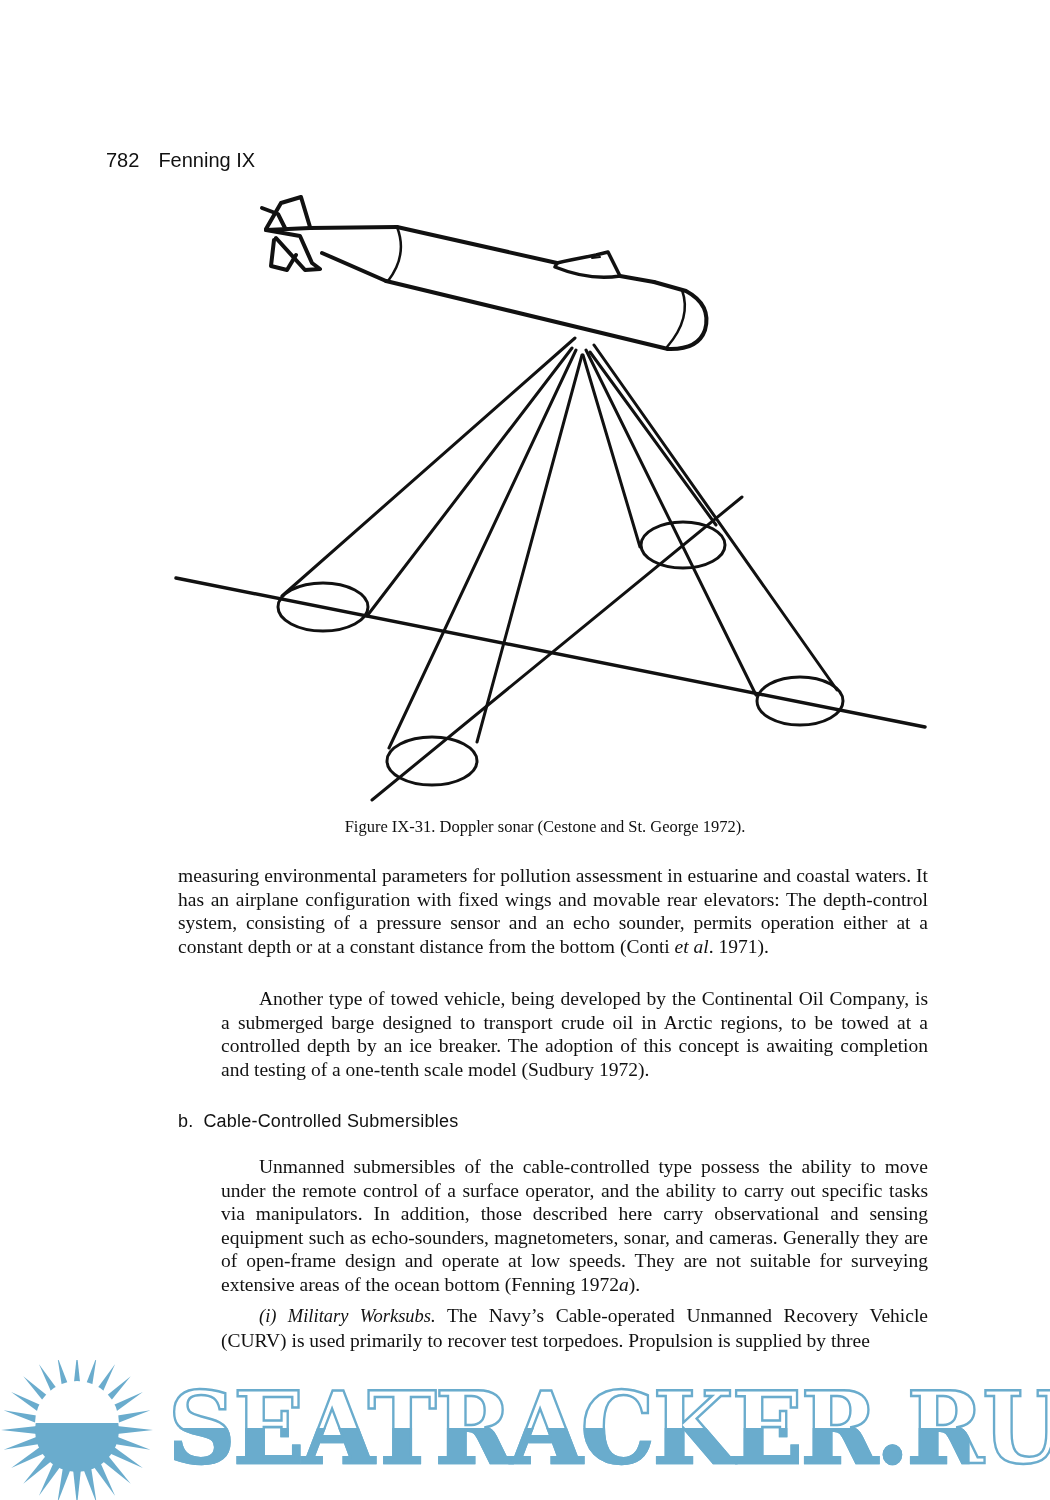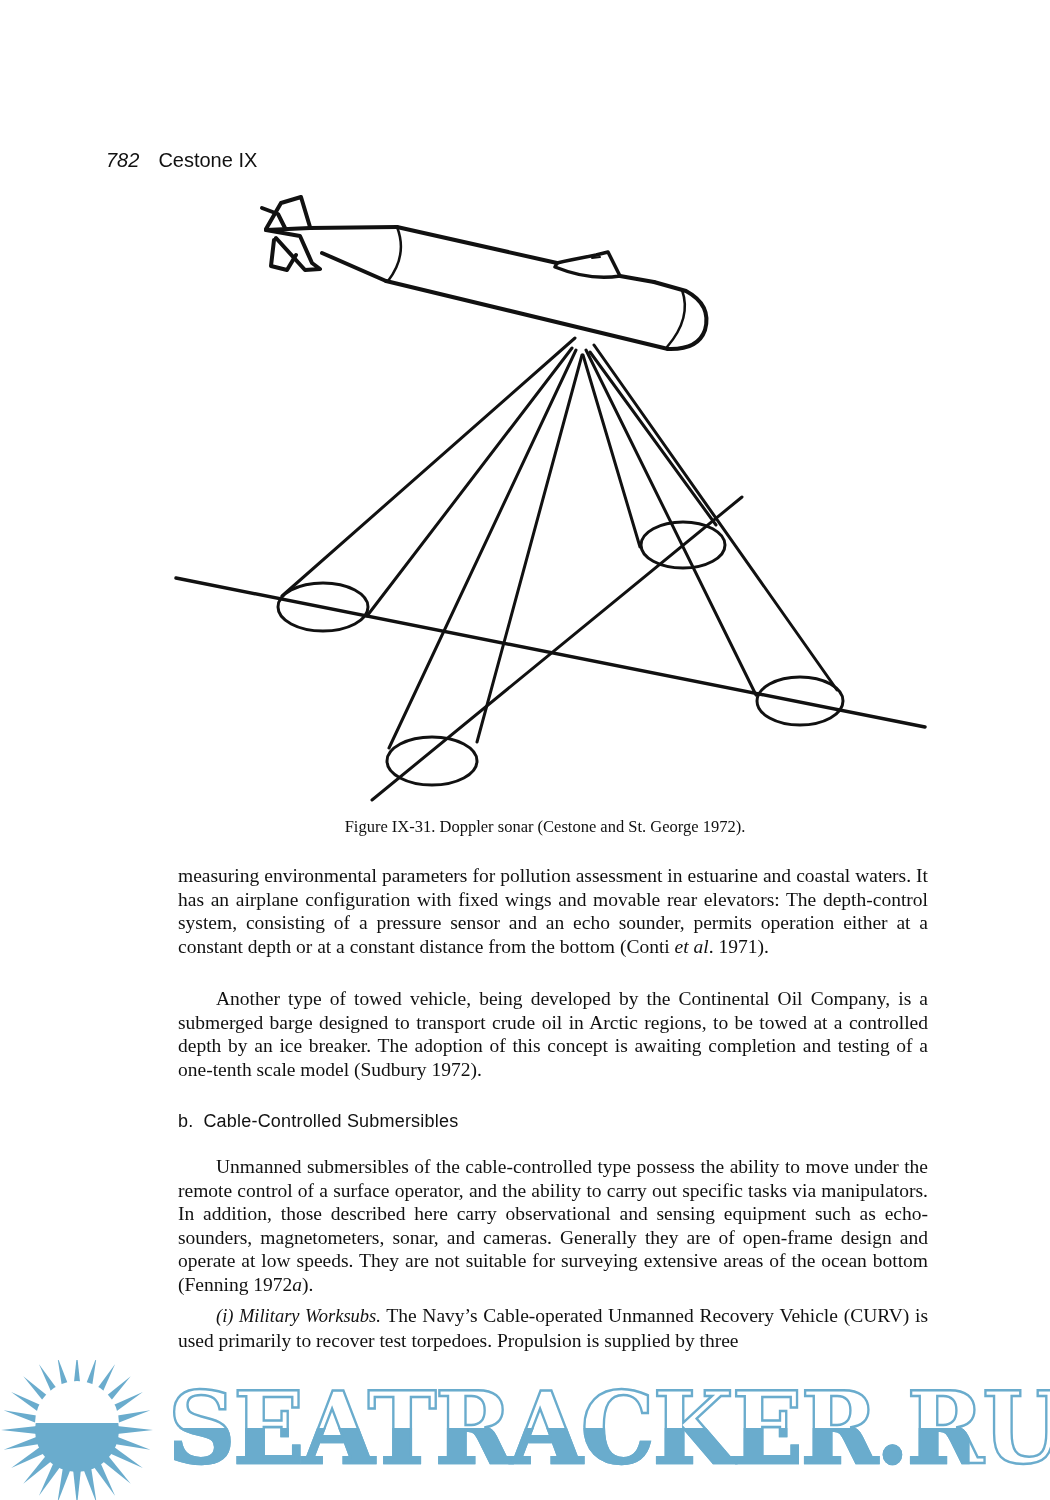--- a/index.html
+++ b/index.html
@@ -16,21 +16,21 @@
     }
     .running-head {
       position: absolute;
       left: 106px;
       top: 149px;
       font-family: "Liberation Sans", sans-serif;
       font-size: 20px;
       color: #111;
       white-space: nowrap;
     }
-    .running-head .page-num { display: inline-block; margin-right: 19px; font-style: italic; }
+    .running-head .page-num { display: inline-block; margin-right: 19px; }
     .figure {
       position: absolute;
       left: 0;
       top: 0;
       width: 1050px;
       height: 820px;
     }
     .figure svg { position: absolute; left: 0; top: 0; }
     .caption {
       position: absolute;
@@ -48,21 +48,21 @@
       position: absolute;
       left: 178px;
       width: 750px;
       font-family: "Liberation Serif", serif;
       font-size: 19.5px;
       line-height: 23.5px;
       color: #111;
       text-align: justify;
     }
     .body-text p { margin: 0; }
-    .body-text p.indent { text-indent: 38px; }
+    .body-text p.indent { text-indent: 38px; margin-left: 43px; }
     .p1 { top: 864px; }
     .p2 { top: 987px; }
     .section-heading {
       position: absolute;
       left: 178px;
       top: 1111px;
       font-family: "Liberation Sans", sans-serif;
       font-size: 18px;
       color: #111;
       letter-spacing: 0.2px;
@@ -101,21 +101,21 @@
       background-clip: text;
       transform: scaleX(0.93);
       transform-origin: left top;
     }
     em { font-style: italic; }
   </style>
 </head>
 <body>
 
 <div class="running-head">
-  <span class="page-num">782</span><span>Cestone IX</span>
+  <span class="page-num">782</span><span>Fenning IX</span>
 </div>
 
 <div class="figure">
   <svg width="1050" height="820" viewBox="0 0 1050 820">
     <g fill="none" stroke="#111" stroke-linecap="round" stroke-linejoin="round">
 
       <path d="M176 578 L 925 727" stroke-width="3.5"></path>
       <path d="M372 800 L 742 497" stroke-width="3"></path>
 
       <g stroke-width="4">

